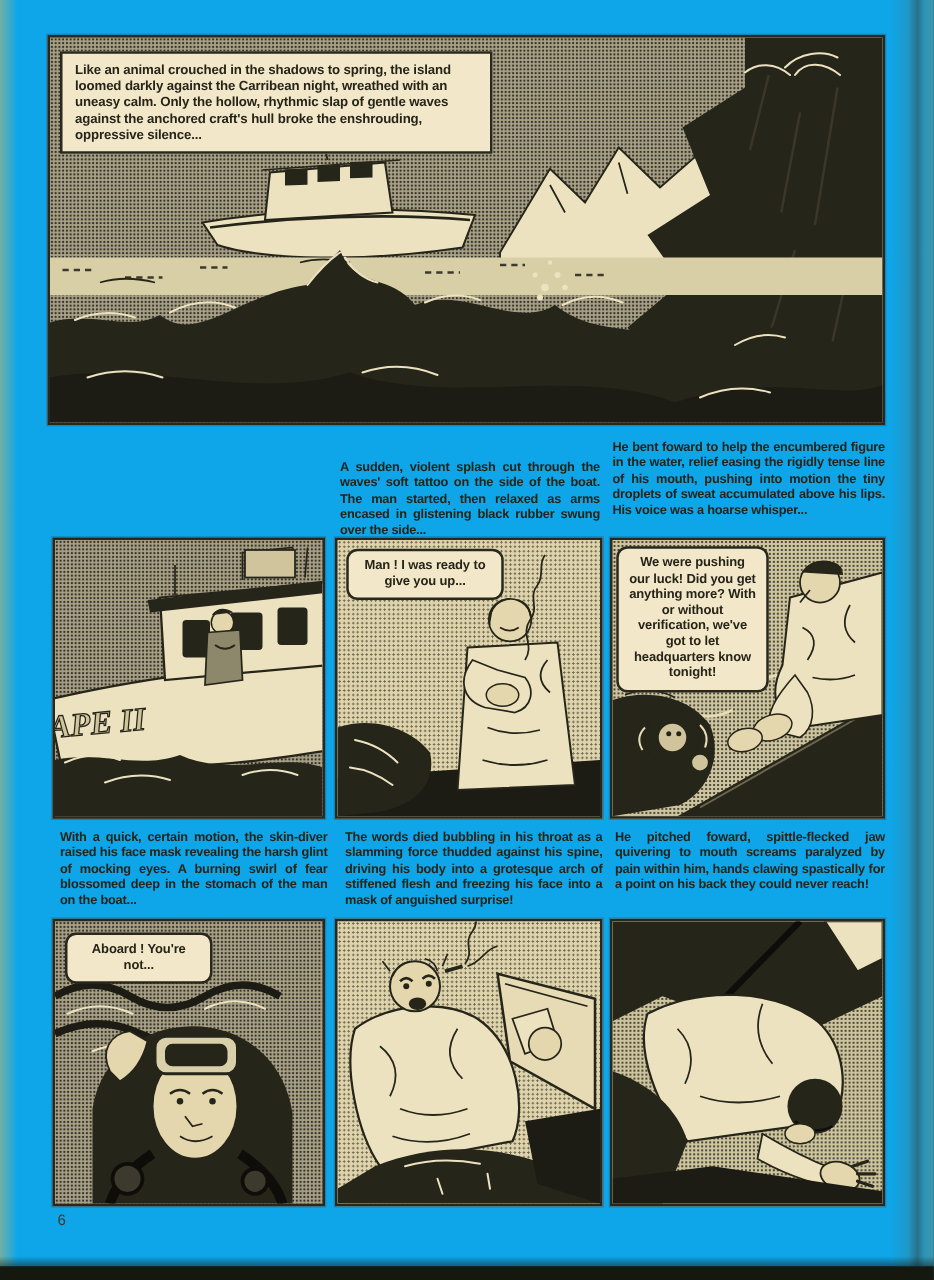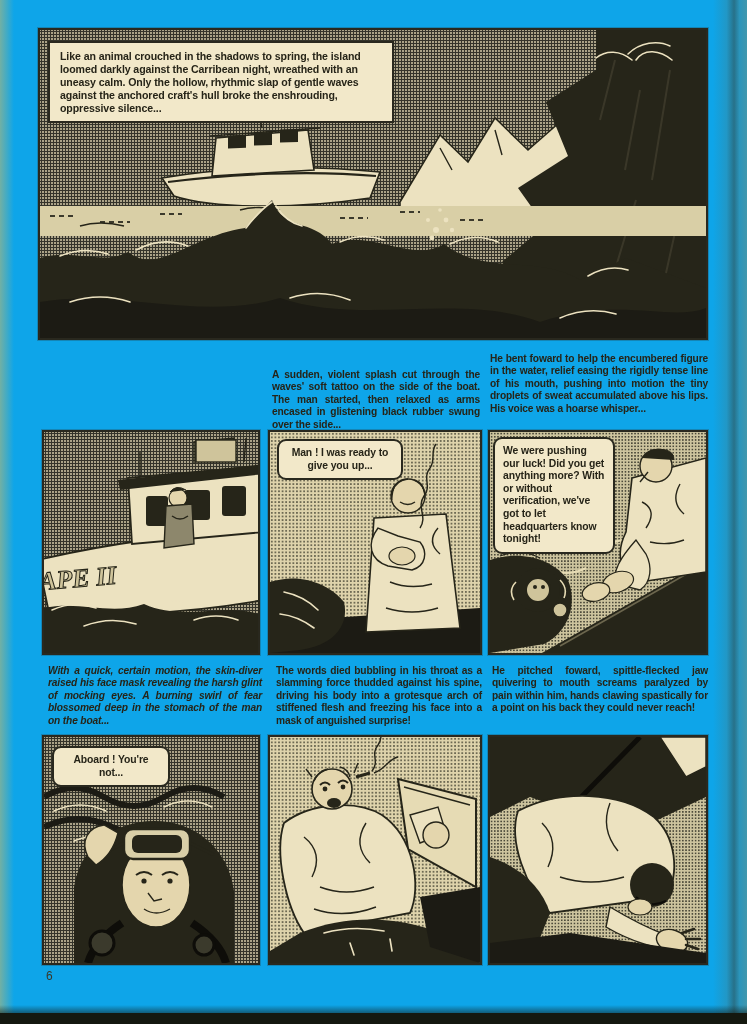--- a/index.html
+++ b/index.html
@@ -199,24 +199,24 @@
       <g>
         <path d="M0,128 C30,118 62,126 78,148 C88,172 78,200 54,212 L0,221 Z" class="ink"></path>
         <circle cx="48" cy="158" r="22" class="ink" stroke="#262519"></circle>
         <circle cx="48" cy="158" r="12" fill="#cfc49b" stroke="#262519" stroke-width="2"></circle>
         <circle cx="45" cy="155" r="2" class="ink"></circle>
           <circle cx="53" cy="155" r="2" class="ink"></circle>
         <path d="M26,150 q-8,8 -2,18 M70,148 q8,8 4,18" stroke="#e6dbb4" stroke-width="1.6" fill="none"></path>
         <circle cx="70" cy="178" r="7" fill="#cfc49b" stroke="#262519" stroke-width="1.4"></circle>
       </g>
     </svg>
-    <div class="bubble" style="left:3px;top:5px;width:122px;text-align:left;">We were pushing our luck! Did you get anything more? With or without verification, we've got to let headquarters know tonight!</div>
-  </div>
-
-  <div class="narration" style="left:48px;top:665px;width:214px;font-style:italic;">With a quick, certain motion, the skin-diver raised his face mask revealing the harsh glint of mocking eyes. A burning swirl of fear blossomed deep in the stomach of the man on the boat...</div>
+    <div class="bubble" style="left:3px;top:5px;width:122px;text-align:center;">We were pushing our luck! Did you get anything more? With or without verification, we've got to let headquarters know tonight!</div>
+  </div>
+
+  <div class="narration" style="left:48px;top:665px;width:214px;">With a quick, certain motion, the skin-diver raised his face mask revealing the harsh glint of mocking eyes. A burning swirl of fear blossomed deep in the stomach of the man on the boat...</div>
   <div class="narration" style="left:492px;top:665px;width:216px;">He pitched foward, spittle-flecked jaw quivering to mouth screams paralyzed by pain within him, hands clawing spastically for a point on his back they could never reach!</div>
   <div class="narration" style="left:276px;top:665px;width:206px;">The words died bubbling in his throat as a slamming force thudded against his spine, driving his body into a grotesque arch of stiffened flesh and freezing his face into a mask of anguished surprise!</div>
 
   <div class="panel ht-sky" style="left:42px;top:735px;width:218px;height:230px;">
     <svg width="214" height="226" viewBox="0 0 214 226">
 
       <path d="M0,60 q30,-18 60,0 q30,18 60,0 q30,-18 60,0 M0,90 q34,-16 68,0 q30,14 60,0" stroke="#1c1b14" stroke-width="6" fill="none"></path>
       <path d="M10,74 q26,-12 52,0 M120,70 q24,-12 48,0 M30,104 q24,-10 48,0" class="foam" stroke-width="1.4"></path>
 
       <g>

